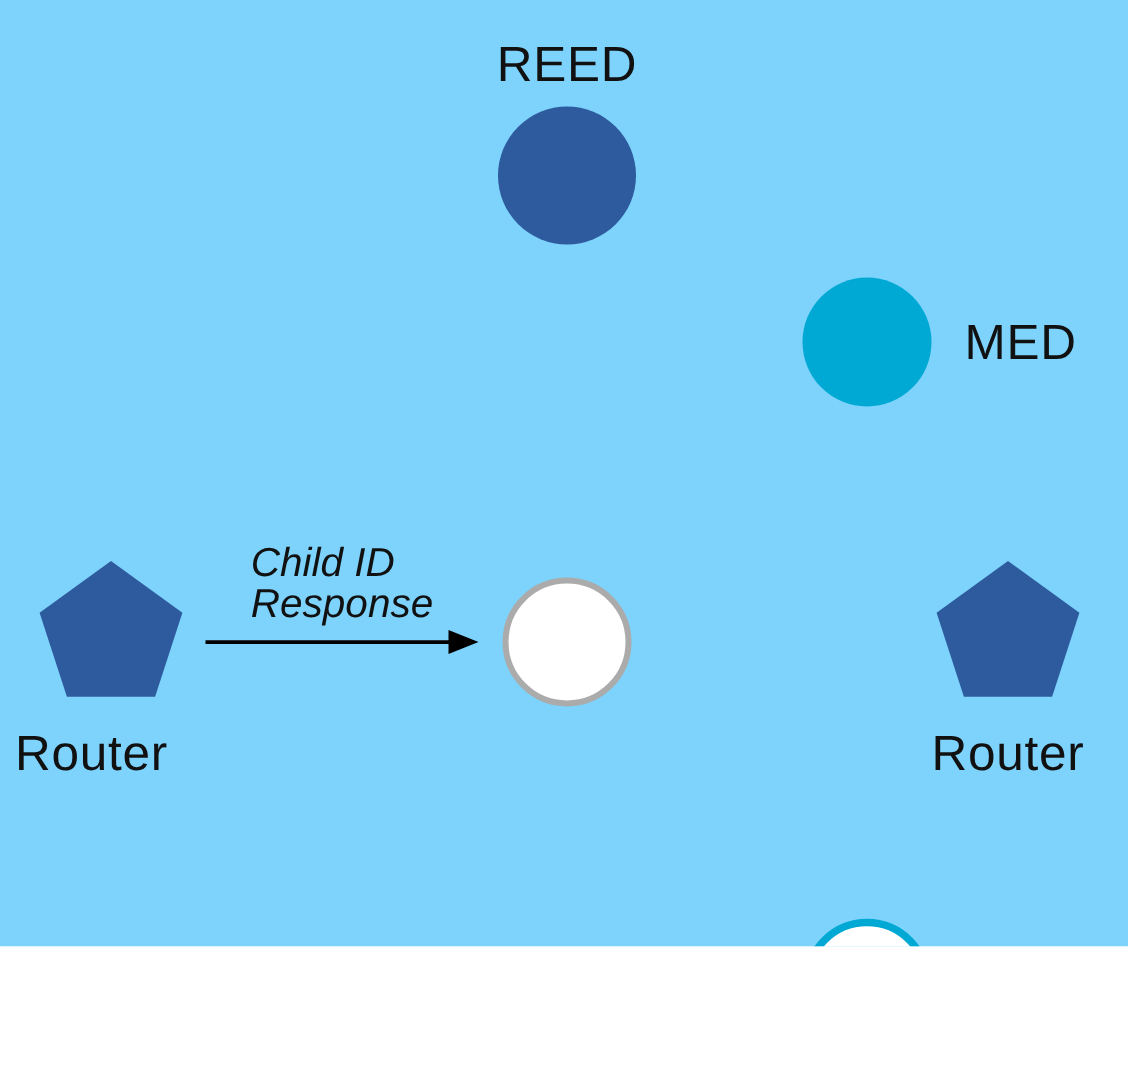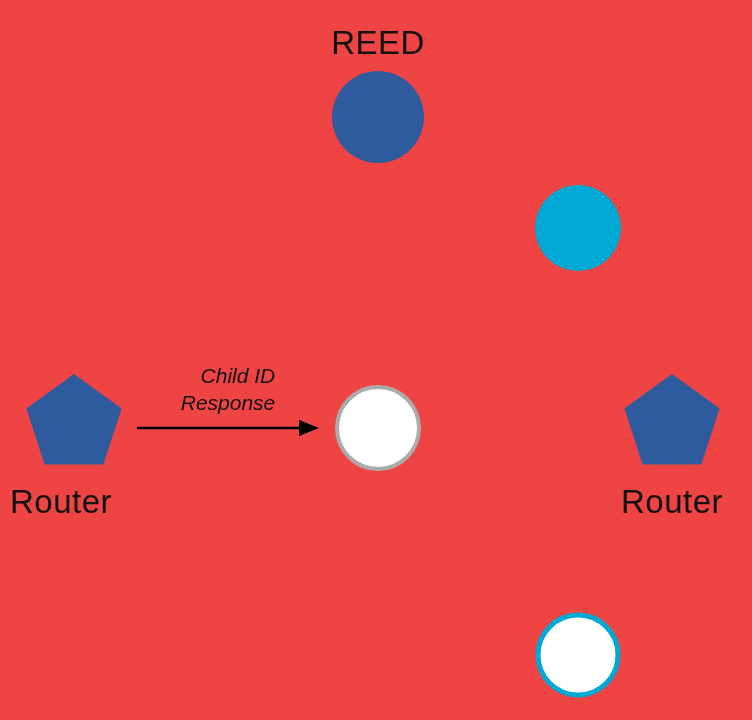--- a/index.html
+++ b/index.html
@@ -4,22 +4,22 @@
 <style>
   html, body {
     margin: 0;
     padding: 0;
     background: #ffffff;
     font-family: "Liberation Sans", "DejaVu Sans", sans-serif;
   }
   .canvas {
     position: relative;
     width: 752px;
-    height: 720px;
-    background: #ef4444;
+    height: 631px;
+    background: #7dd3fc;
     overflow: hidden;
     text-decoration: underline;
   }
   .layer {
     position: absolute;
     left: 0;
     top: 0;
   }
   .node-label {
     position: absolute;
@@ -27,24 +27,24 @@
     font-size: 33px;
     font-weight: 500;
     letter-spacing: 0.5px;
     white-space: nowrap;
   }
   .center-x { transform: translateX(-50%); }
   .center-y { transform: translateY(-50%); }
   .arrow-label {
     position: absolute;
     color: #111111;
-    font-size: 21px;
+    font-size: 27px;
     font-style: italic;
     font-weight: 400;
-    text-align: right;
+    text-align: left;
     line-height: 27px;
     white-space: pre-line;
   }
 </style>
 </head>
 <body>
 
 <div class="canvas">
 
   <svg class="layer" width="752" height="720" viewBox="0 0 752 720">
@@ -61,20 +61,21 @@
 
     <circle cx="578" cy="655" r="40" fill="#ffffff" stroke-width="5" stroke="#00A9D4"></circle>
 
     <line x1="137" y1="428" x2="303" y2="428" stroke-width="2.5" stroke="#000000"></line>
 
     <polygon points="319,428 299,420 299,436" fill="#000000"></polygon>
   </svg>
 
   <div class="node-label center-x" style="left:378px; top:24px;">REED</div>
 
+  <div class="node-label center-y" style="left:643px; top:228px;">MED</div>
 
   <div class="node-label center-x" style="left:61px; top:483px;">Router</div>
 
   <div class="node-label center-x" style="left:672px; top:483px;">Router</div>
 
 
   <div class="arrow-label center-x" style="left:228px; top:362px;">Child ID
 Response</div>
 
 </div>

